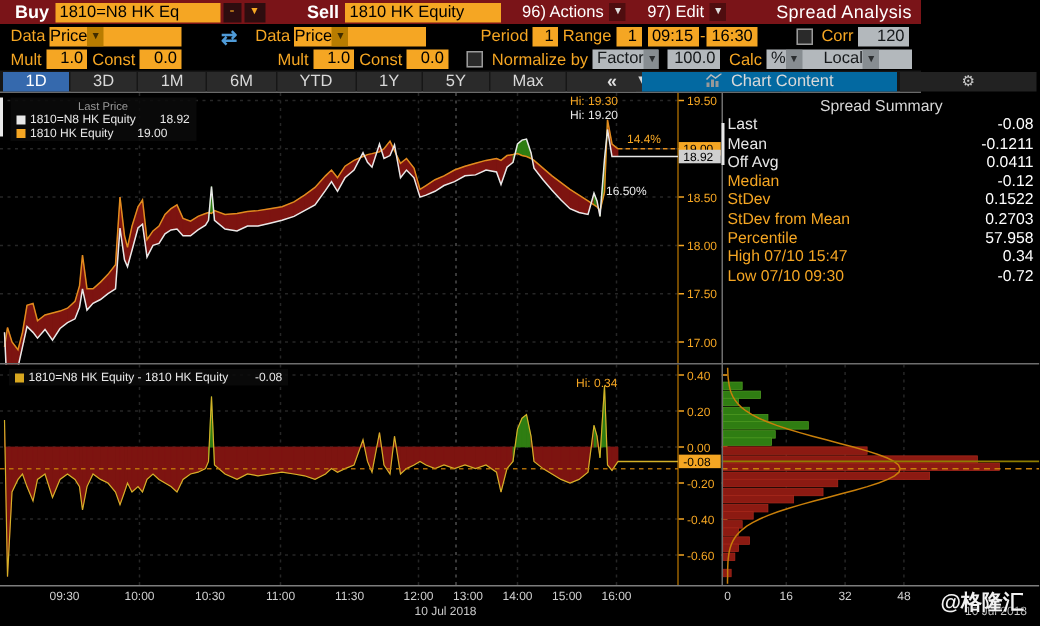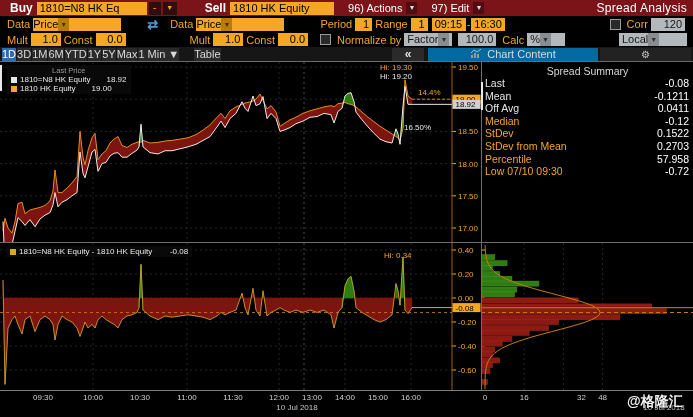--- a/index.html
+++ b/index.html
@@ -1,18 +1,18 @@
 <!DOCTYPE html>
 <html><head>
 <meta charset="utf-8">
 <style>
 html,body{margin:0;padding:0;background:#000;}
 #app{position:relative;width:693px;height:417px;background:#000;overflow:hidden;
   font-family:"Liberation Sans",sans-serif;-webkit-font-smoothing:none;}
-.row{position:absolute;left:0;width:693px;display:flex;align-items:center;box-sizing:border-box;}
+.row{position:absolute;left:0;width:614px;display:flex;align-items:center;box-sizing:border-box;}
 .r1{top:0;height:16px;background:#7a1418;padding-left:6px;}
 .r2{top:16px;height:16px;background:#000;padding-left:4px;}
 .r3{top:32px;height:15px;background:#000;padding-left:4px;}
 .r4{top:47px;height:15px;background:#161616;border-bottom:1px solid #6a6a6a;padding-left:2px;}
 .wlbl{color:#fff;font-size:12px;margin:0 4px;white-space:nowrap;}
 .olbl{color:#f5a623;font-size:11px;margin:0 3px;white-space:nowrap;}
 .ofield{background:#f5a623;color:#000;font-size:11px;height:13px;line-height:13px;padding:0 3px;
   white-space:nowrap;overflow:hidden;box-sizing:border-box;}
 .num{text-align:right;}
 .osel{display:flex;align-items:stretch;padding:0;}
@@ -20,21 +20,21 @@
 .gfield{background:#b3b8bc;color:#15181a;font-size:11px;height:13px;line-height:13px;padding:0 3px;
   white-space:nowrap;overflow:hidden;box-sizing:border-box;}
 .gcar{background:#878d91;color:#2b2e30;}
 .chk{width:9px;height:9px;background:#2a2a2a;border:1px solid #9a9a9a;margin:0 3px;flex:none;}
 .dkbtn{background:#2e0d0f;color:#f5a623;font-size:10px;height:13px;line-height:12px;text-align:center;
   margin-left:2px;flex:none;}
 .mbtn{display:flex;align-items:center;color:#fff;font-size:11px;margin-left:14px;white-space:nowrap;}
 .mbtn .dd{width:11px;height:12px;background:rgba(0,0,0,.35);color:#ddd;font-size:7px;line-height:12px;
   text-align:center;margin-left:4px;}
 .title{margin-left:auto;margin-right:6px;color:#fff;font-size:12px;letter-spacing:.3px;}
-.tab{background:#2a2a2a;color:#d9d9d9;font-size:11px;height:13px;line-height:13px;padding:0 0;
+.tab{background:#2a2a2a;color:#d9d9d9;font-size:11px;height:13px;line-height:13px;padding:0 15px;
   margin-right:1px;white-space:nowrap;}
 .tab.active{background:#3569ad;color:#fff;}
 .tab.gap{margin-left:14px;}
 #chart-area{position:absolute;top:62px;left:0;width:693px;height:355px;}
 svg{position:absolute;overflow:hidden;cursor:crosshair;}
 svg text{font-family:"Liberation Sans",sans-serif;}
 .grid{stroke:#262626;stroke-dasharray:2,3;stroke-width:1;}
 .gridb{stroke:#4d4d4d;stroke-dasharray:2,3;stroke-width:1;}
 .axline{stroke:#9a6200;stroke-width:1;}
 .axlbl{font-size:8px;fill:#f5a623;}
@@ -513,20 +513,24 @@
           </div>
           <div class="sumrow org">
             <span class="sl">StDev from Mean</span>
             <span class="sv">0.2703</span>
           </div>
           <div class="sumrow org">
             <span class="sl">Percentile</span>
             <span class="sv">57.958</span>
           </div>
           <div class="sumrow org">
+            <span class="sl">High 07/10 15:47</span>
+            <span class="sv">0.34</span>
+          </div>
+          <div class="sumrow org">
             <span class="sl">Low 07/10 09:30</span>
             <span class="sv">-0.72</span>
           </div>
         </div>
     </div>
 
     <div class="tstrip">
       <div id="time-labels">
           <span class="tl" style="left: 43px;">09:30</span>
           <span class="tl" style="left: 93px;">10:00</span>
@@ -535,21 +539,21 @@
           <span class="tl" style="left: 233px;">11:30</span>
           <span class="tl" style="left: 279px;">12:00</span>
           <span class="tl" style="left: 312px;">13:00</span>
           <span class="tl" style="left: 345px;">14:00</span>
           <span class="tl" style="left: 378px;">15:00</span>
           <span class="tl" style="left: 411px;">16:00</span>
         </div>
       <div id="hist-labels">
           <span class="tl" style="left: 485px;">0</span>
           <span class="tl" style="left: 524.2px;">16</span>
-          <span class="tl" style="left: 563.4px; margin-left: 18px;">32</span>
+          <span class="tl" style="left: 563.4px;">32</span>
           <span class="tl" style="left: 602.6px;">48</span>
         </div>
       <div id="date-labels">
           <span class="dl" style="left: 297px;">10 Jul 2018</span>
           <span class="dl" style="left: 664px;">10 Jul 2018</span>
         </div>
     </div>
 
     <div id="watermark">@格隆汇</div>
   </div>

